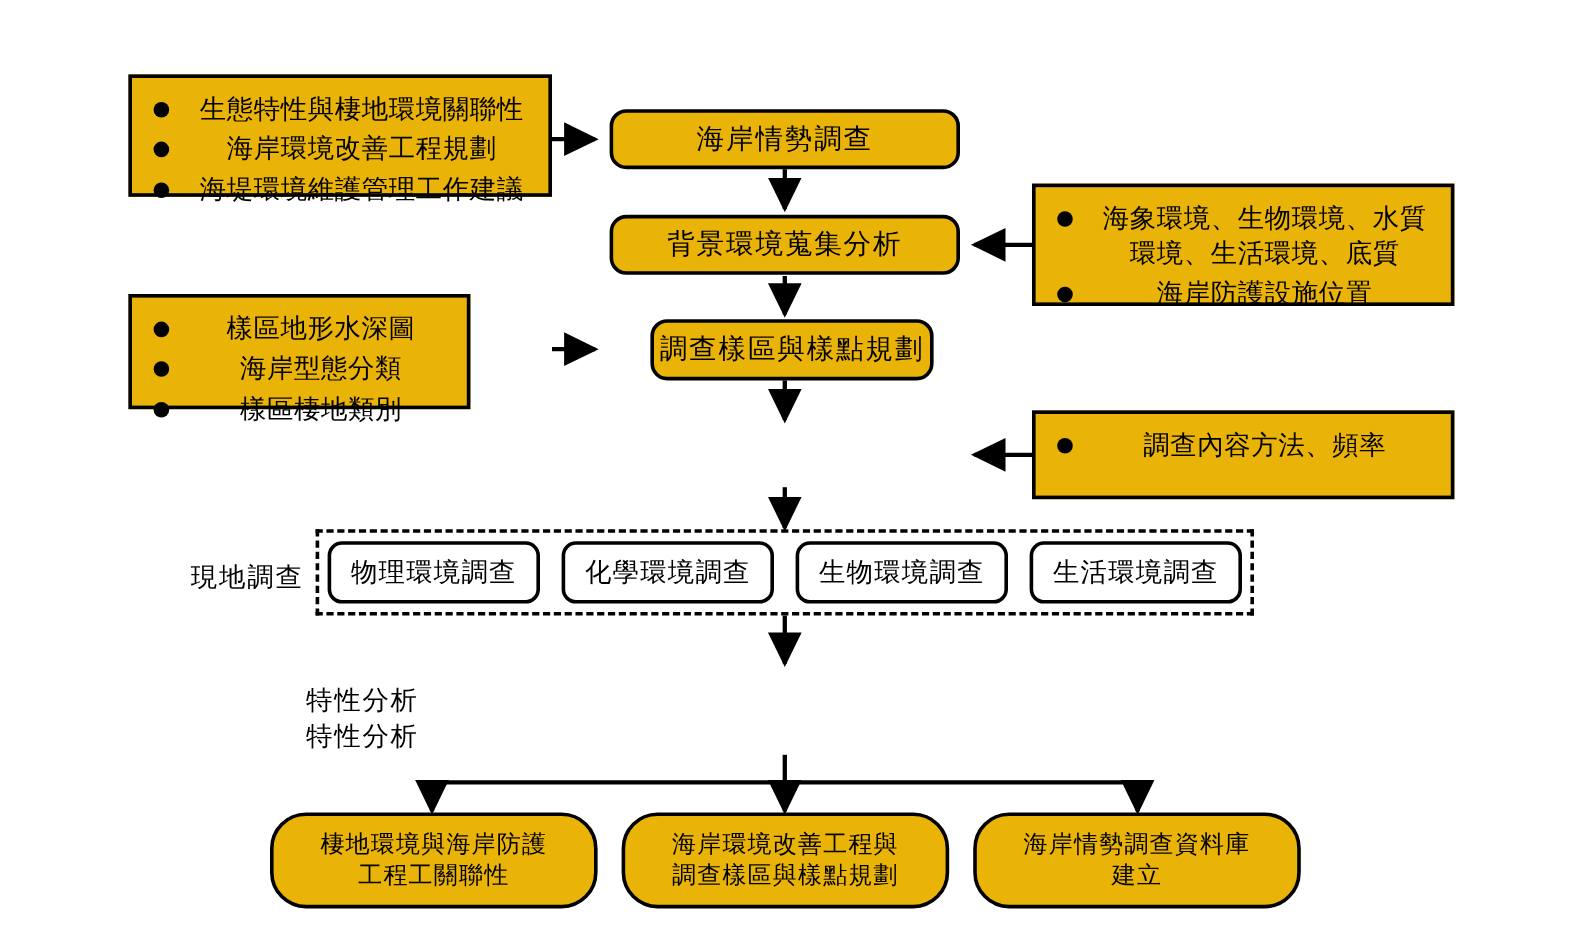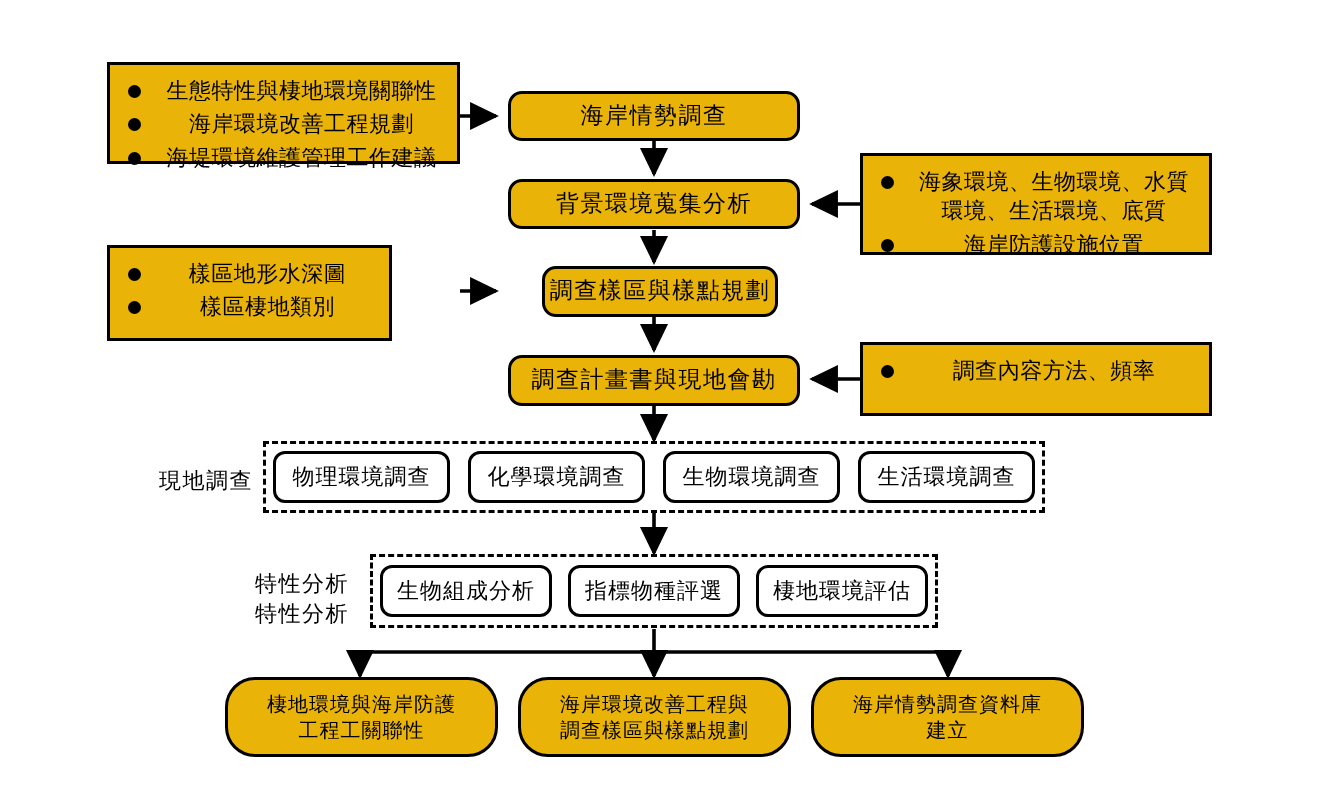--- a/index.html
+++ b/index.html
@@ -211,41 +211,42 @@
   </div>
 
   <div class="node listbox" style="left:107px; top:245px; width:285px; height:96px;">
     <ul>
       <li>
         <span class="dot"></span>
         <span>樣區地形水深圖</span>
       </li>
       <li>
         <span class="dot"></span>
+        <span>海岸型態分類</span>
+      </li>
+      <li>
+        <span class="dot"></span>
         <span>樣區棲地類別</span>
       </li>
     </ul>
   </div>
 
   <div class="node process" style="left:508px; top:266px; width:236px; height:51px;margin-left:34px;">
     <span>調查樣區與樣點規劃</span>
   </div>
 
   <div class="node listbox" style="left:860px; top:342px; width:352px; height:74px;">
     <ul>
       <li>
         <span class="dot"></span>
         <span>調查內容方法、頻率</span>
       </li>
     </ul>
   </div>
 
-  <div class="node process" style="left:508px; top:355px; width:292px; height:51px;">
-    <span>調查計畫書與現地會勘</span>
-  </div>
 
   <div class="caption" style="left:146px; top:466px; width:120px;text-align:center;">
     <span>現地調查</span>
   </div>
 
   <div class="dashgroup" style="left:263px; top:441px; width:782px; height:72px;">
     <div class="inner">
       <div class="chip" style="width:177px;">
         <span>物理環境調查</span>
       </div>
@@ -259,33 +260,20 @@
         <span>生活環境調查</span>
       </div>
     </div>
   </div>
 
   <div class="caption" style="left:242px; top:569px; width:120px;">
     <span>特性分析</span><br>
     <span>特性分析</span>
   </div>
 
-  <div class="dashgroup" style="left:370px; top:554px; width:568px; height:74px;">
-    <div class="inner">
-      <div class="chip" style="width:172px;">
-        <span>生物組成分析</span>
-      </div>
-      <div class="chip" style="width:172px;">
-        <span>指標物種評選</span>
-      </div>
-      <div class="chip" style="width:172px;">
-        <span>棲地環境評估</span>
-      </div>
-    </div>
-  </div>
 
   <div class="node outbox" style="left:225px; top:677px; width:273px; height:80px;">
     <span>
       <span class="l2">棲地環境與海岸防護</span>
       <span class="l2">工程工關聯性</span>
     </span>
   </div>
 
   <div class="node outbox" style="left:518px; top:677px; width:273px; height:80px;">
     <span>

